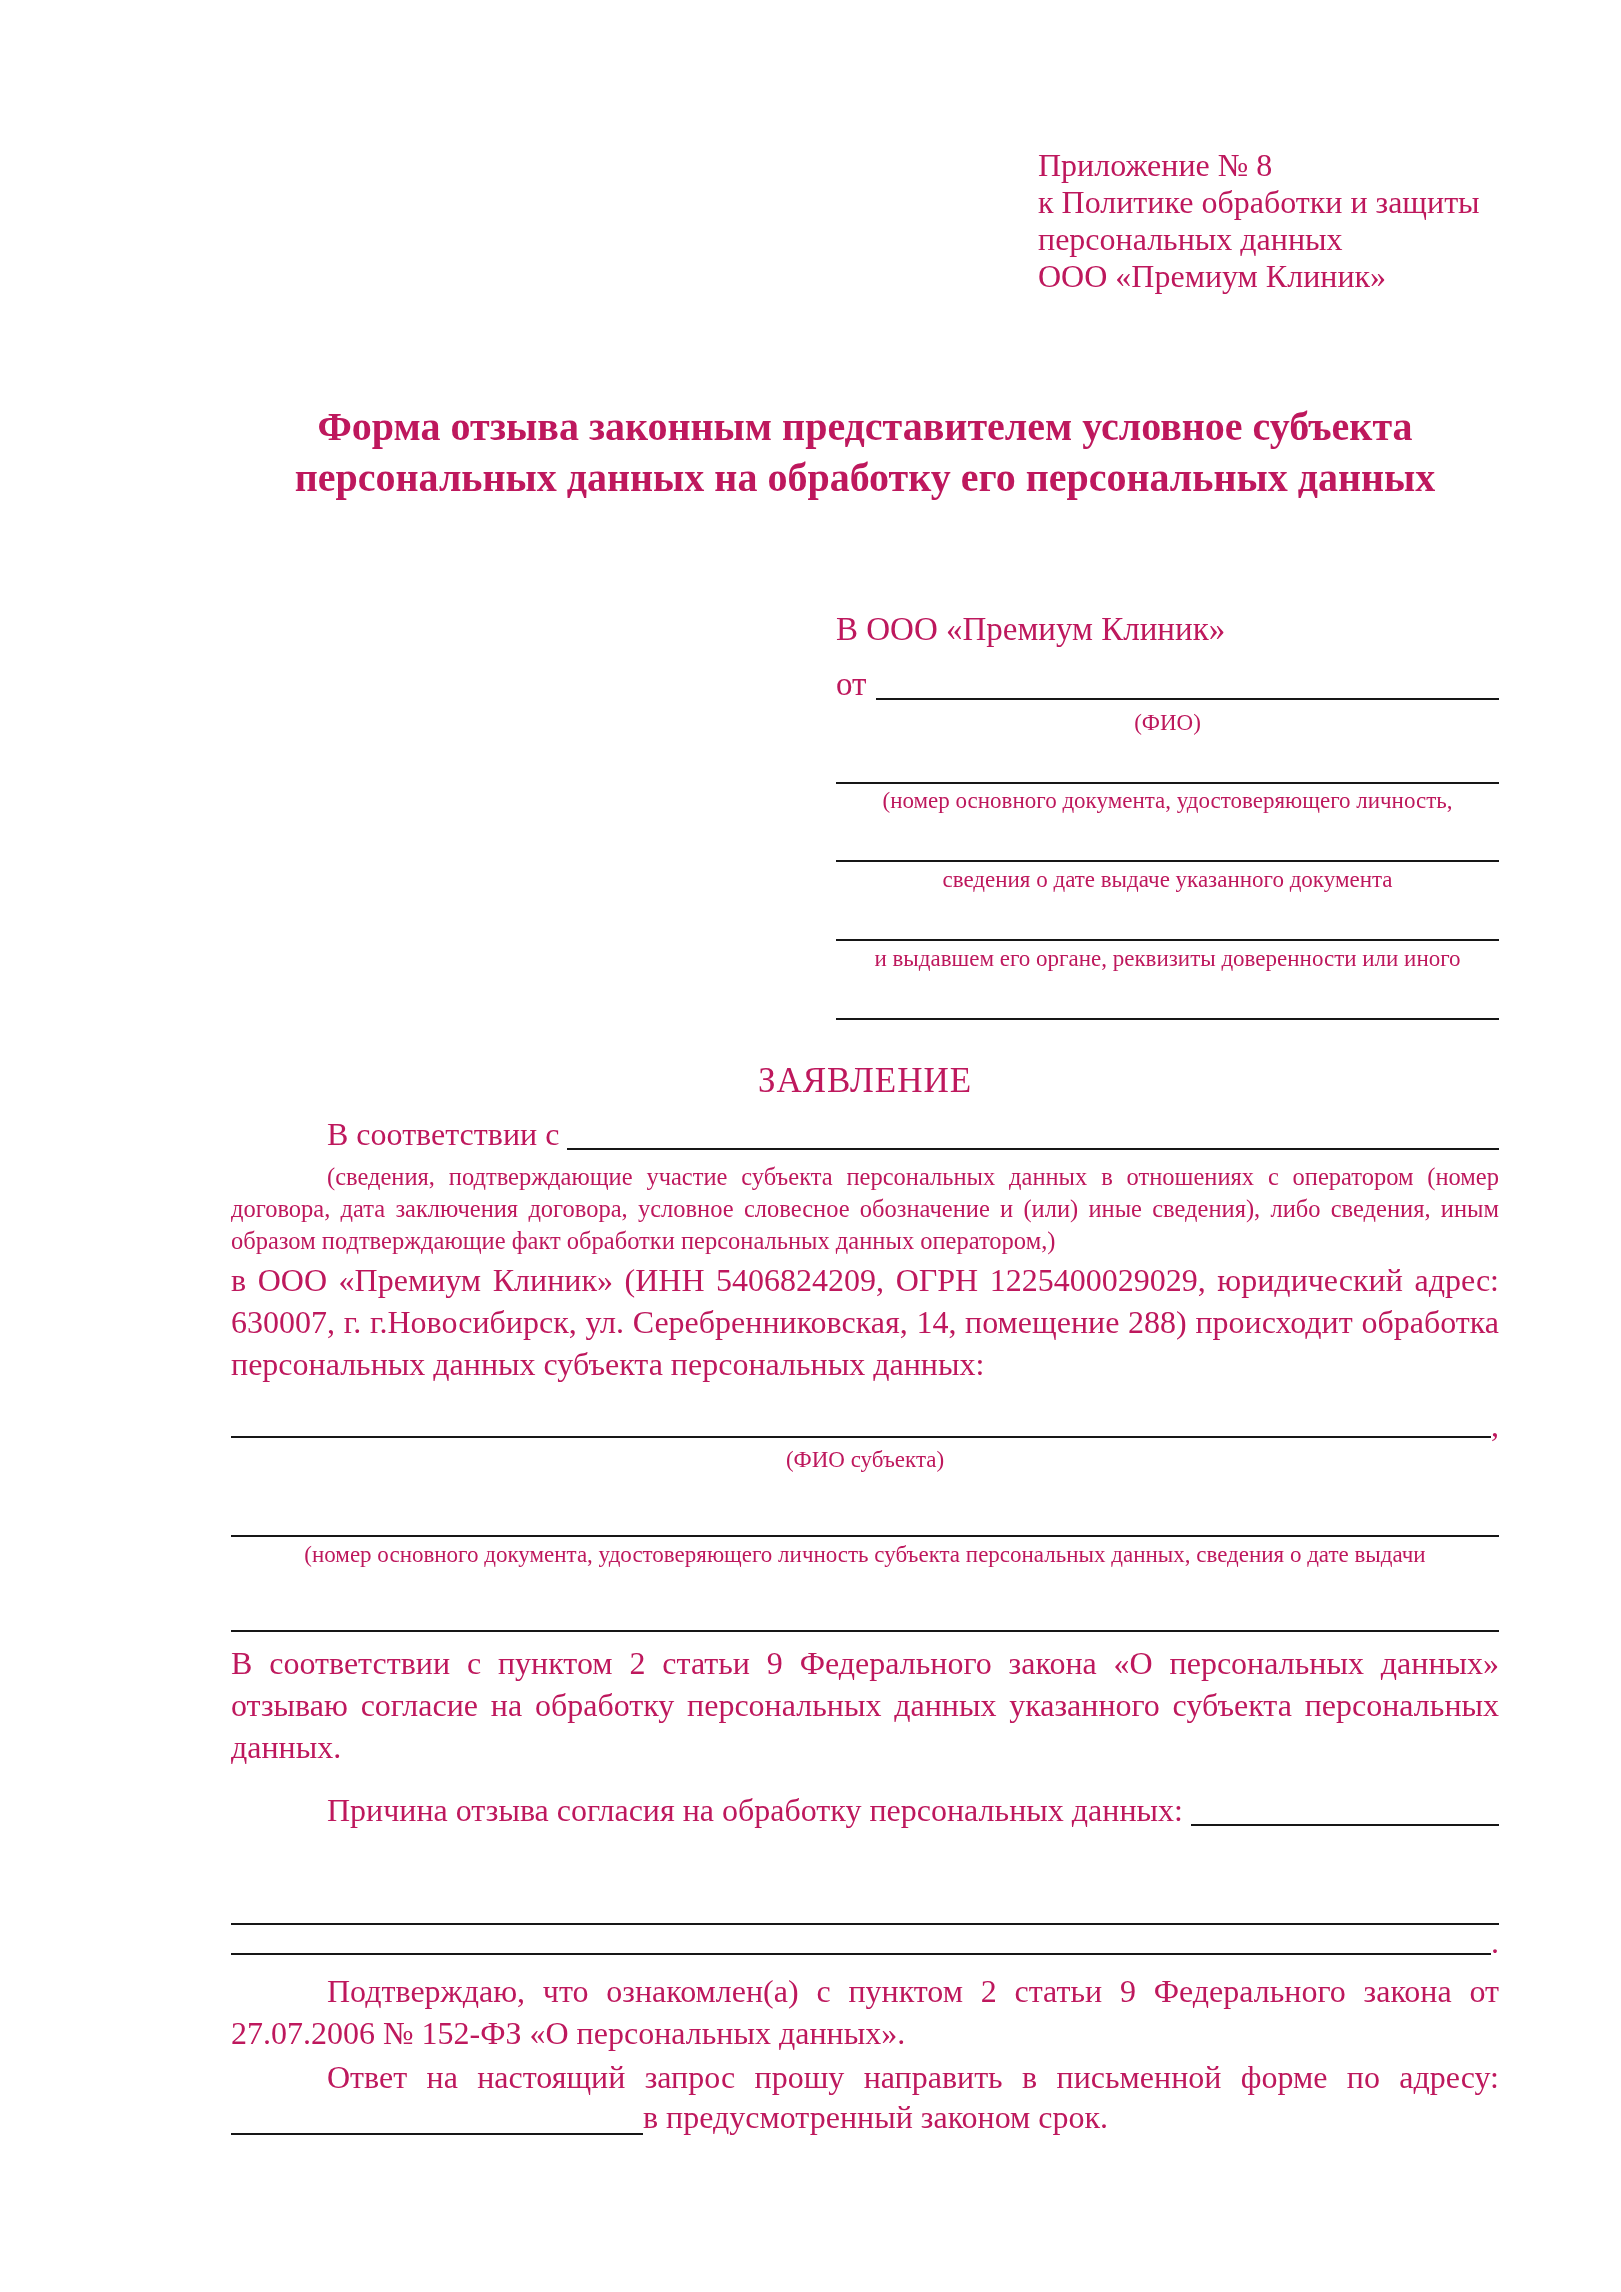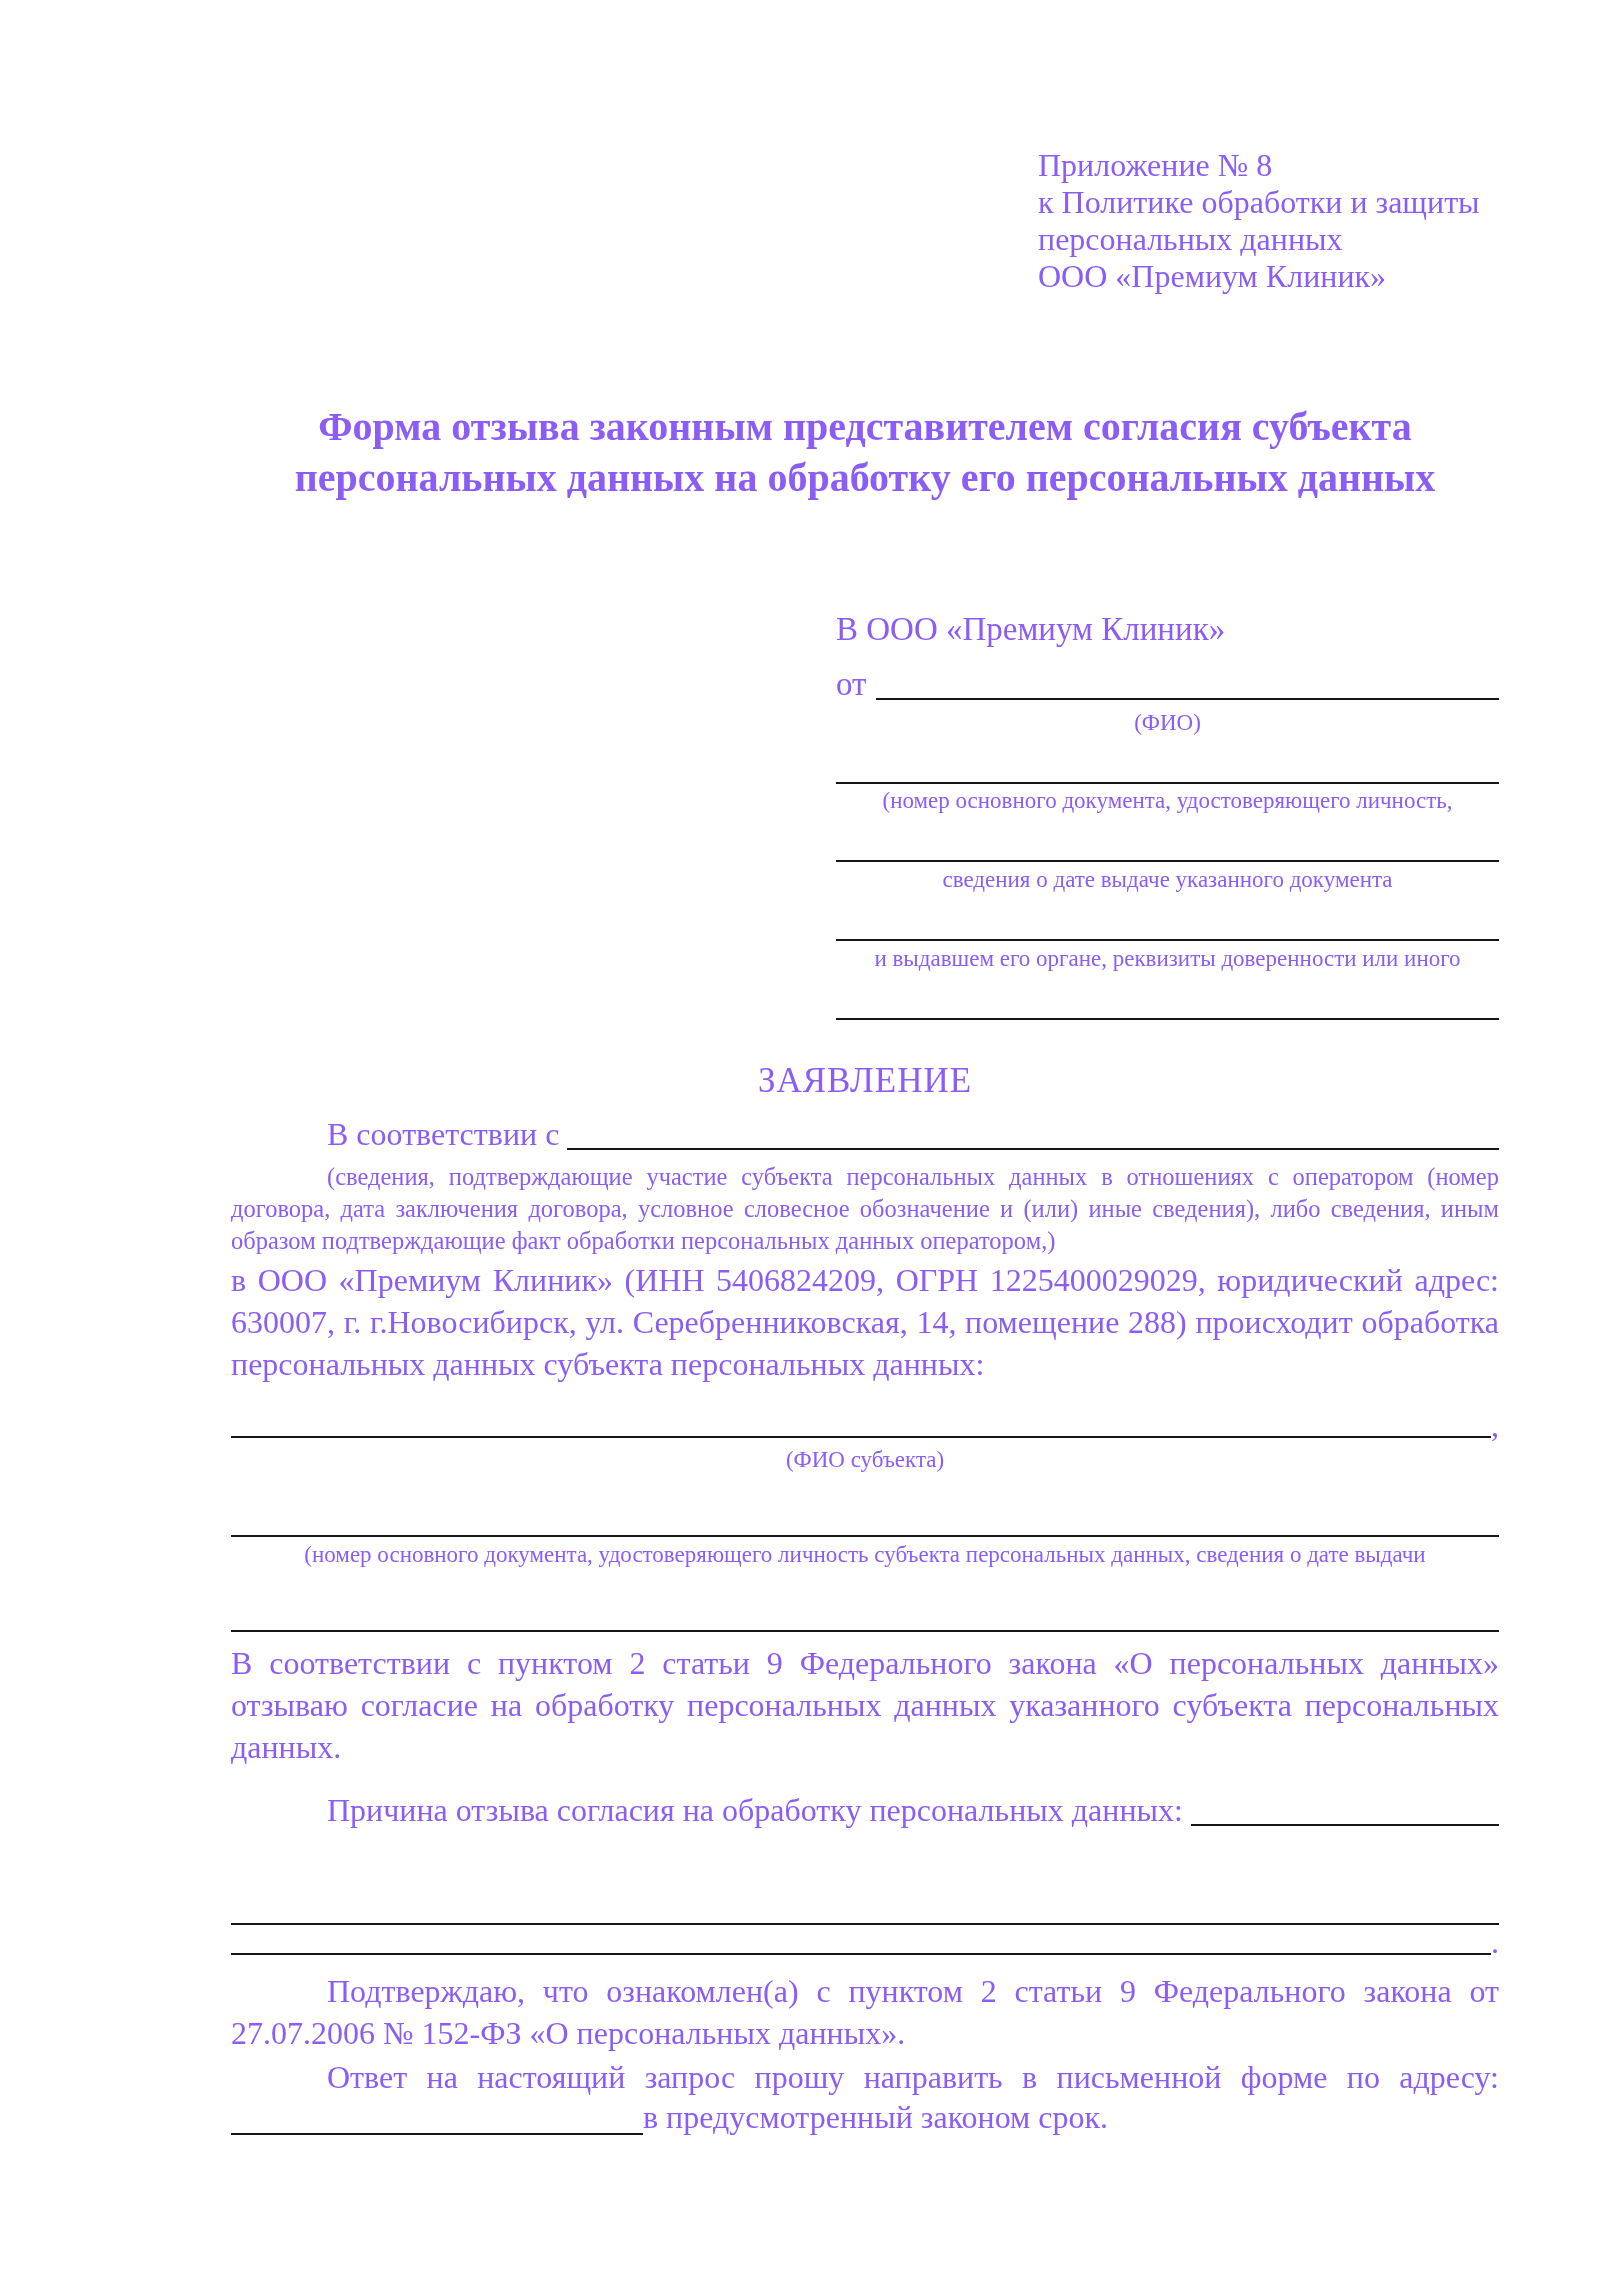--- a/index.html
+++ b/index.html
@@ -4,21 +4,21 @@
 <style>
   html,body{margin:0;padding:0;background:#ffffff;}
   .page{
     position:relative;
     width:1621px;
     height:2293px;
     background:#ffffff;
     box-sizing:border-box;
     padding:147px 122px 0 231px;
     font-family:"Liberation Serif","DejaVu Serif",serif;
-    color:#8b5cf6;
+    color:#be185d;
     overflow:hidden;
   }
   
   .appendix{
     margin-left:auto;
     width:461px;
     font-size:32px;
     line-height:37px;
   }
   
@@ -96,21 +96,21 @@
 <div class="page">
 
   <div class="appendix">
     <div>Приложение № 8</div>
     <div>к Политике обработки и защиты</div>
     <div>персональных данных</div>
     <div>ООО «Премиум Клиник»</div>
   </div>
 
   <div class="doc-title">
-    <div>Форма отзыва законным представителем согласия субъекта</div>
+    <div>Форма отзыва законным представителем условное субъекта</div>
     <div>персональных данных на обработку его персональных данных</div>
   </div>
 
   <div class="addressee">
     <div>В ООО «Премиум Клиник»</div>
     <div class="a-from">
       <span class="lead">от</span>
       <span class="uline grow"></span>
     </div>
     <div class="cap">(ФИО)</div>

